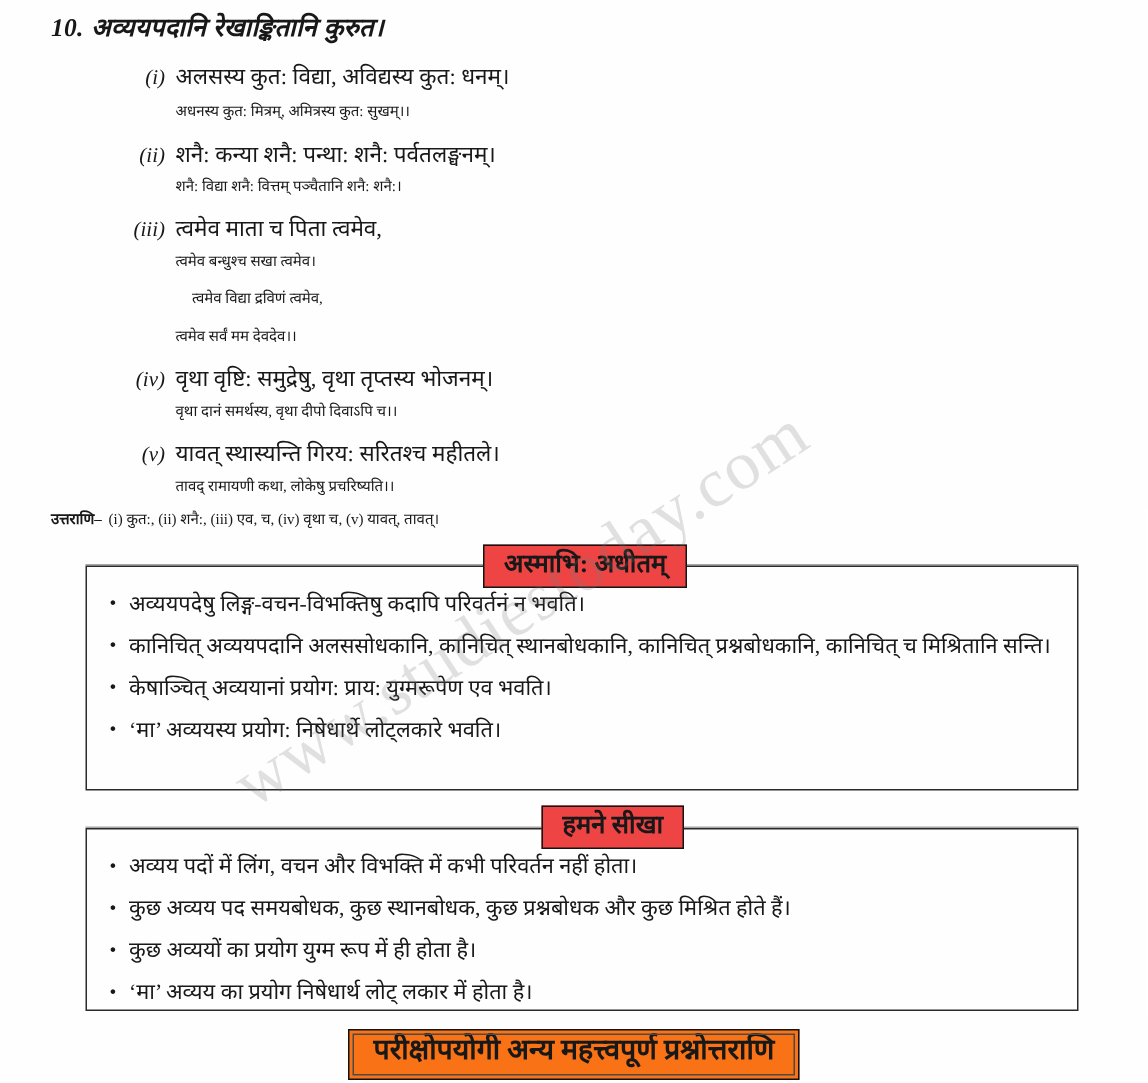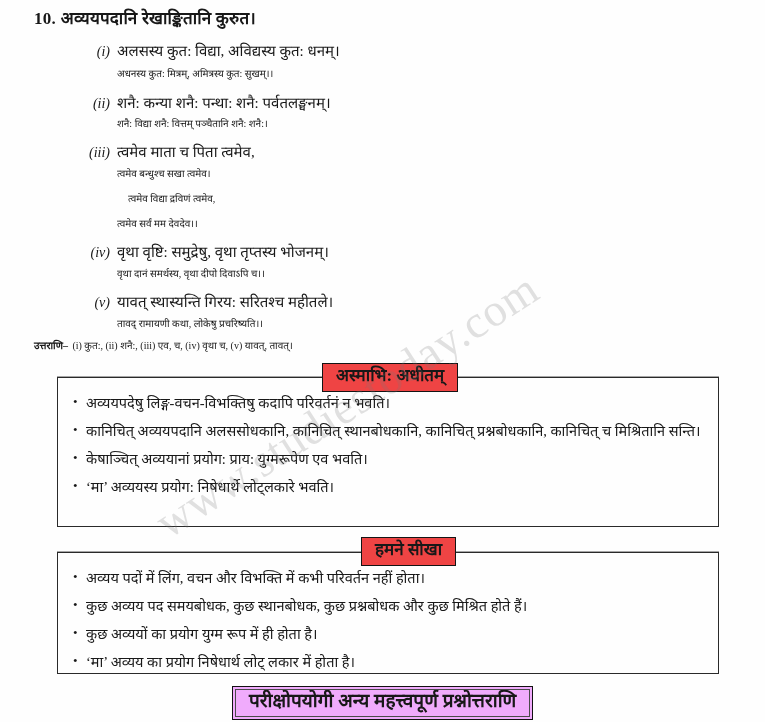--- a/index.html
+++ b/index.html
@@ -60,20 +60,21 @@
 
   
   .q-heading {
     position: absolute;
     left: 34px;
     top: 6px;
     font-size: 17px;
     font-weight: bold;
     letter-spacing: 0.2px;
     white-space: nowrap;
+    font-style: italic;
   }
   .q-heading .qnum { margin-right: 5px; }
 
   
   .item {
     position: absolute;
     white-space: nowrap;
     font-size: 15px;
   }
   .item .rn {
@@ -147,21 +148,21 @@
   
   .banner {
     position: absolute;
     left: 232px;
     top: 686px;
     border: 1.8px solid #121212;
     padding: 4px 16px 7px 16px;
     font-size: 19px;
     font-weight: bold;
     white-space: nowrap;
-    background: #f0abfc;
+    background: #f97316;
     z-index: 4;
     line-height: 1.1;
   }
   .banner::after {
     content: "";
     position: absolute;
     left: 2px; right: 2px; top: 2px; bottom: 2px;
     border: 0.8px solid #4a4a4a;
     pointer-events: none;
   }

